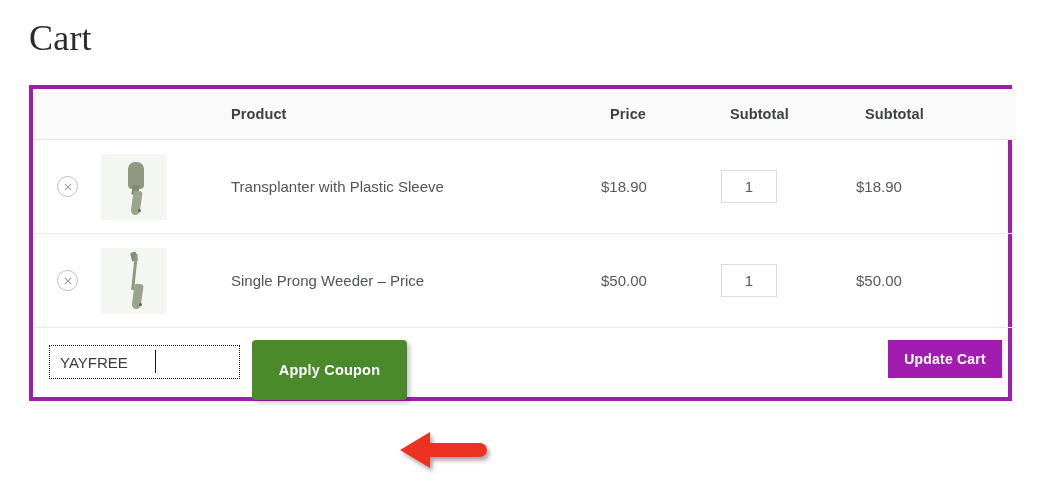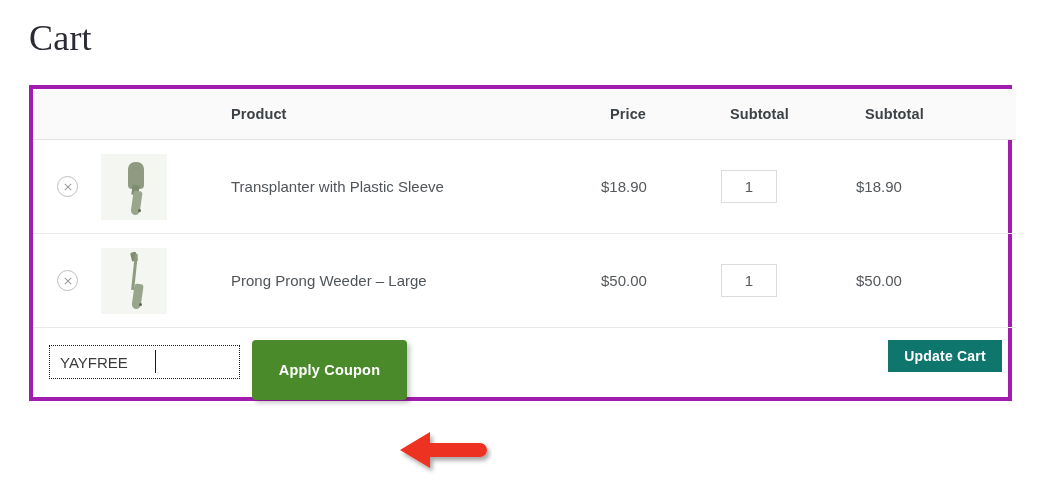--- a/index.html
+++ b/index.html
@@ -285,22 +285,22 @@
     letter-spacing: 0.2px;
     cursor: pointer;
     box-shadow: 3px 3px 5px rgba(0,0,0,0.22);
     border-radius: 4px;
   }
   .update-cart-btn {
     position: absolute;
     right: 14px;
     top: 12px;
     width: 114px;
-    height: 32px;
-    background: #0f766e;
+    height: 38px;
+    background: #a21caf;
     color: #ffffff;
     border: none;
     font-family: "Liberation Sans", sans-serif;
     font-size: 14px;
     font-weight: 700;
     letter-spacing: 0.2px;
     cursor: default;
     border-radius: 0;
   }
 
@@ -370,21 +370,21 @@
         </td>
         <td>
           <div class="thumb ico-weeder">
             <span class="tip"></span>
               <span class="shaft"></span>
               <span class="grip"></span>
               <span class="hole"></span>
           </div>
         </td>
         <td>
-          <span class="product-name">Prong Prong Weeder – Large</span>
+          <span class="product-name">Single Prong Weeder – Price</span>
         </td>
         <td class="price-cell">$50.00</td>
         <td class="qty-cell">
           <input class="qty-input" type="text" value="1" style="">
         </td>
         <td class="subtotal-cell">$50.00</td>
       </tr>
 
       <tr class="actions-row">
         <td colspan="6">

